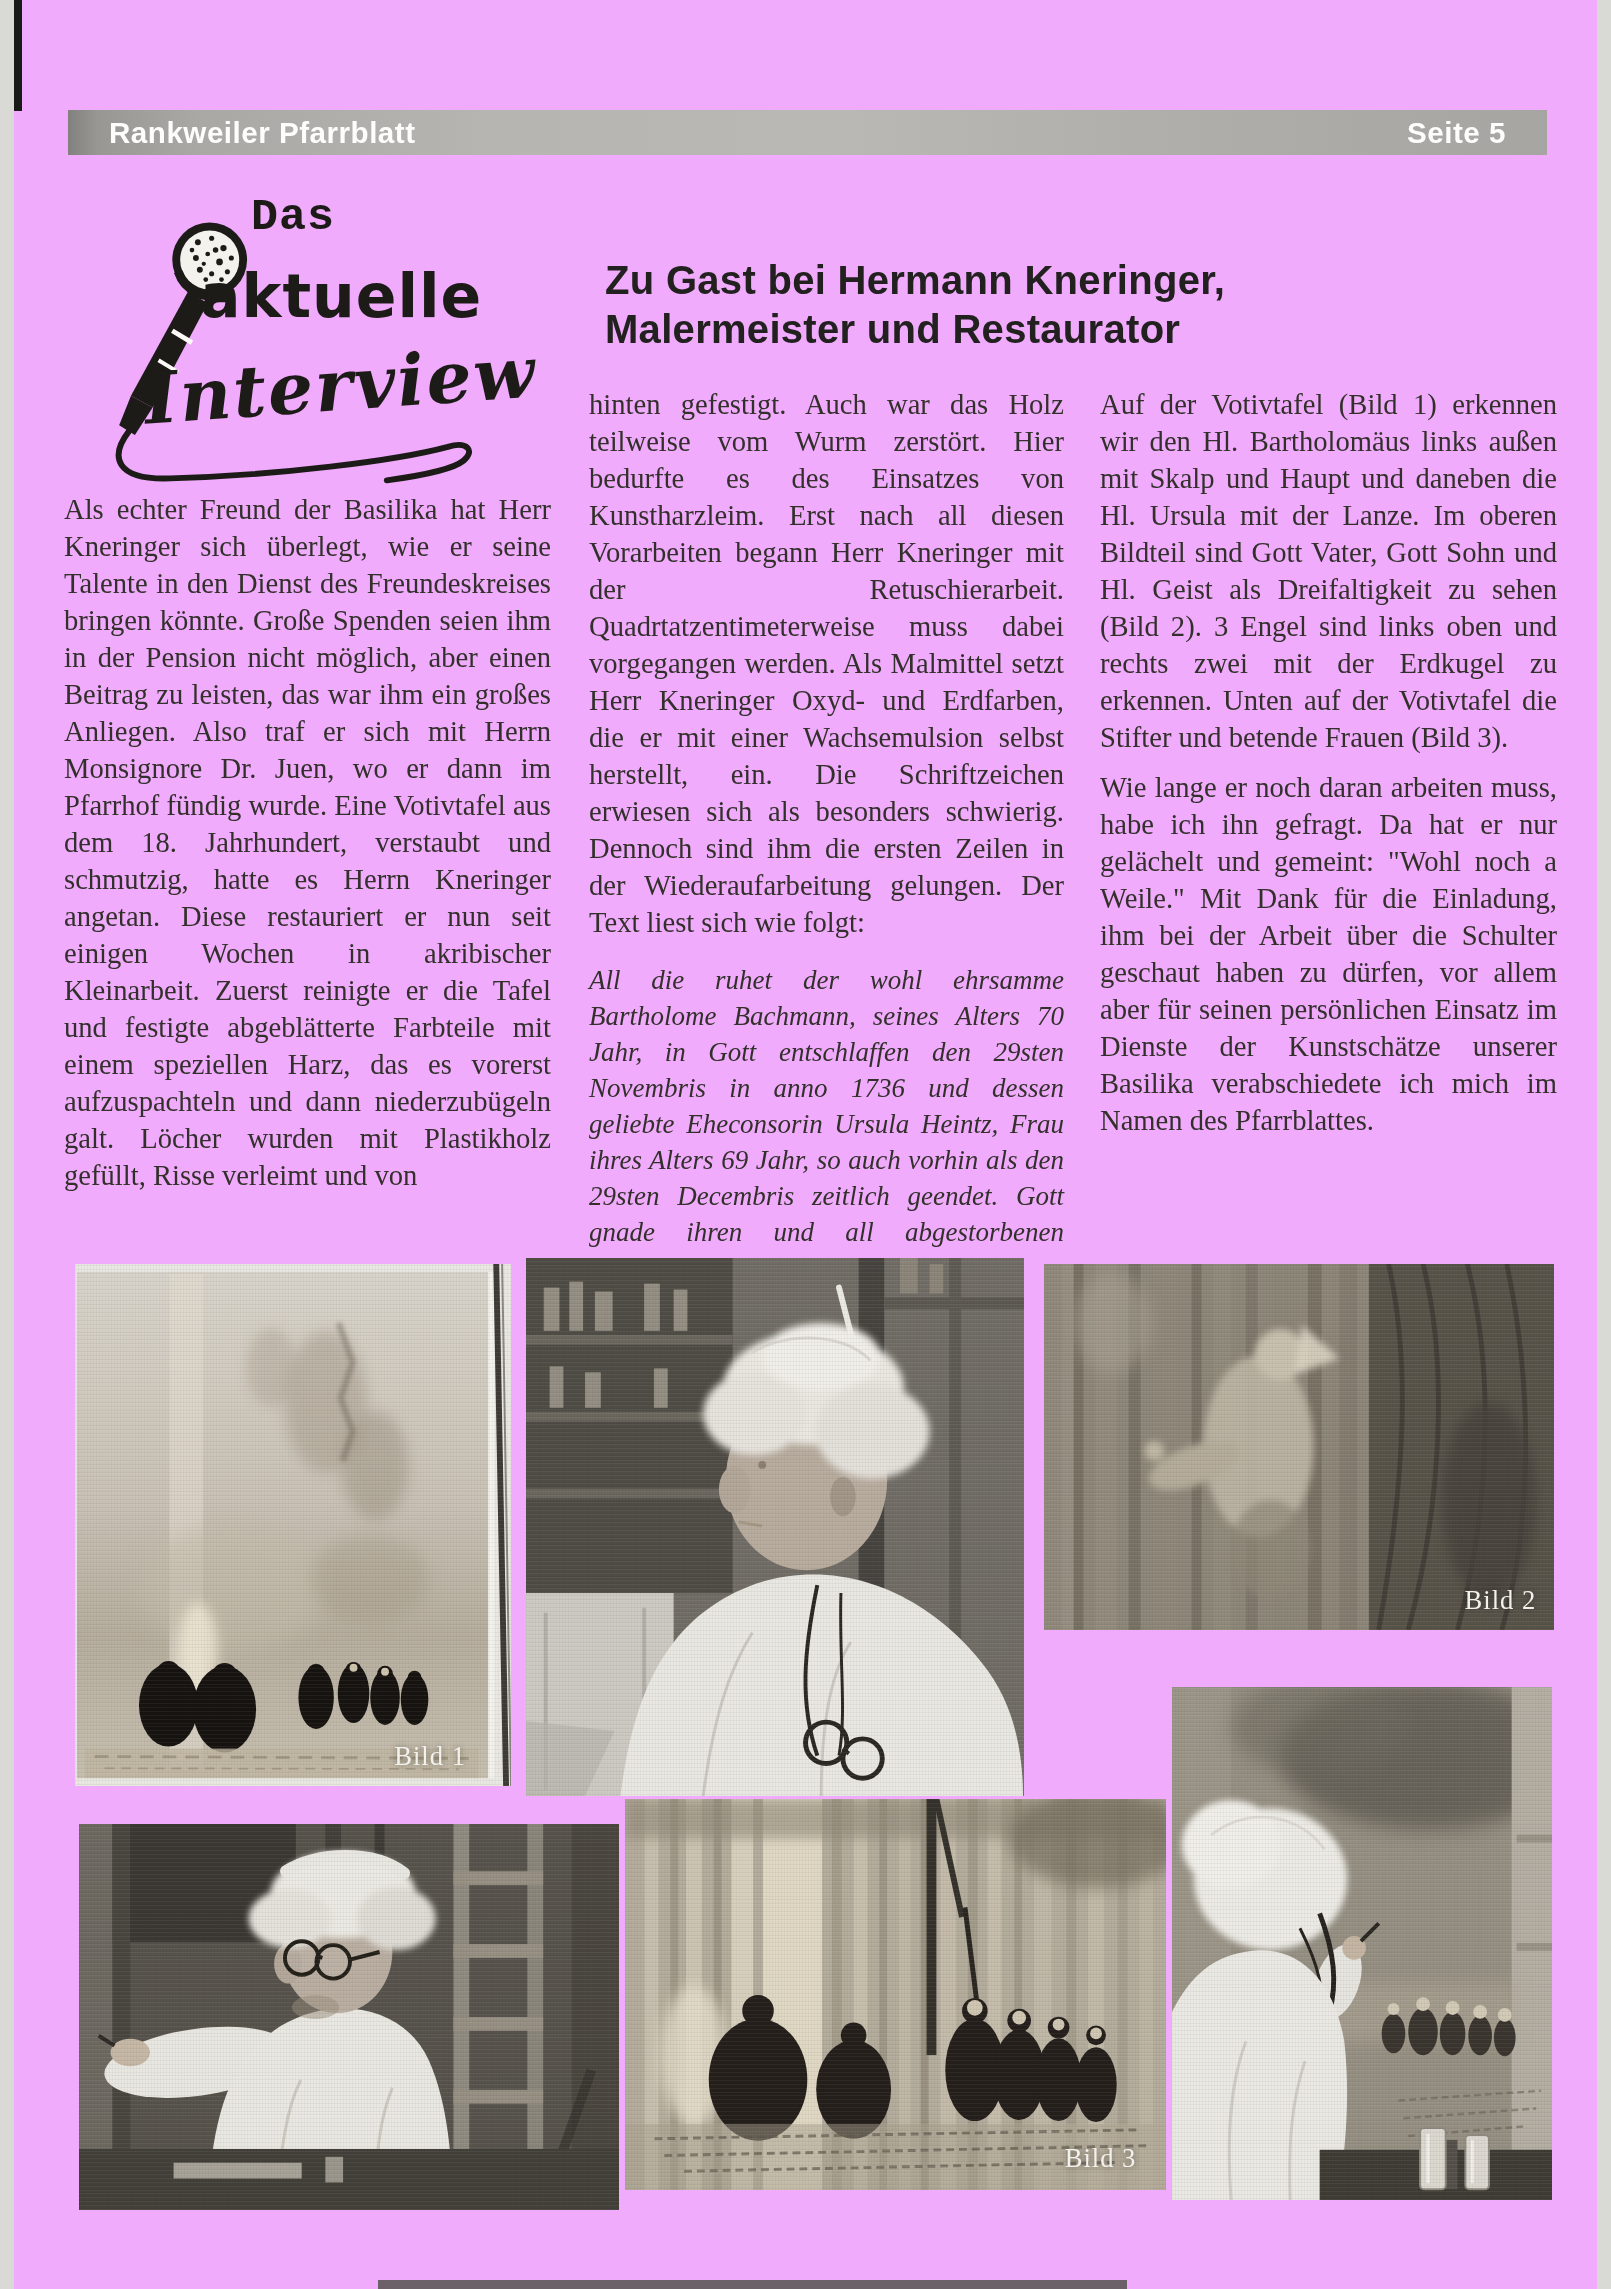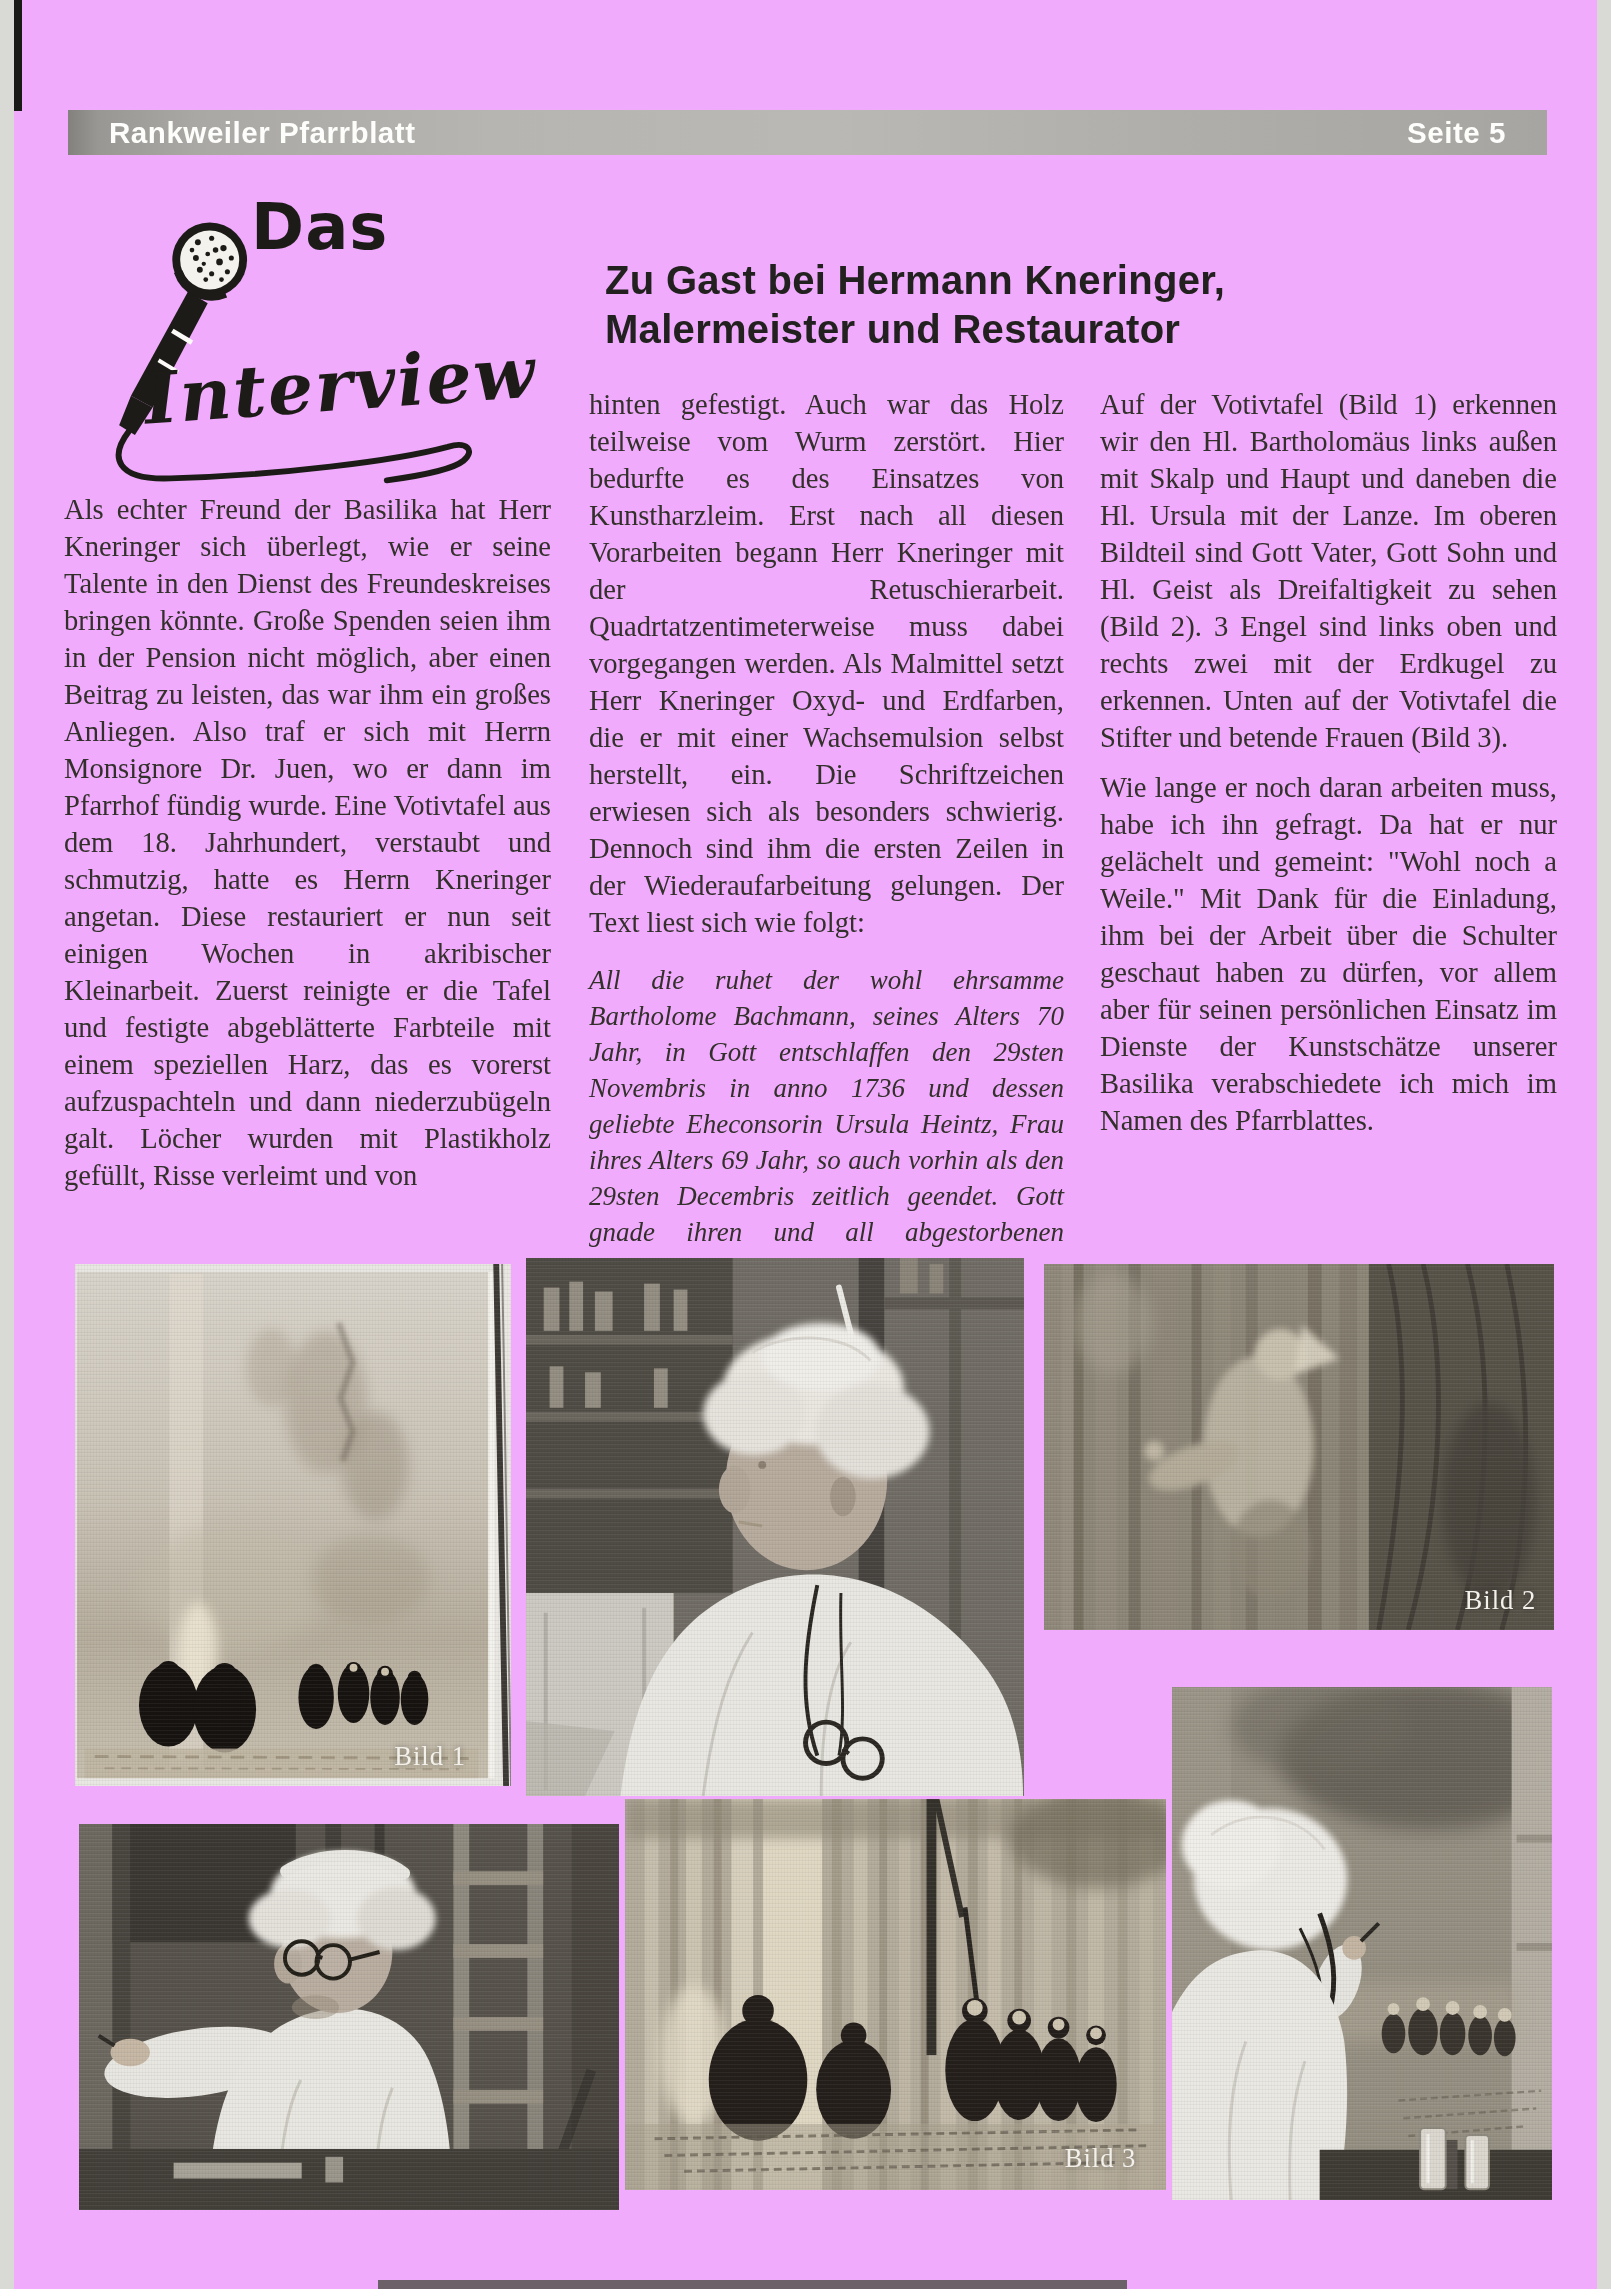--- a/index.html
+++ b/index.html
@@ -19,21 +19,21 @@
     display:flex; align-items:center; justify-content:space-between;
     padding:0 41px; box-sizing:border-box;
     font-family:"Liberation Sans", sans-serif; font-weight:bold; font-size:29.6px;
     color:#fdfdfb; letter-spacing:0.5px;
   }
 
   
   .logo { position:absolute; left:87px; top:193px; width:424px; height:307px; }
   .logo svg { position:absolute; left:0; top:0; }
   .logo-word { position:absolute; font-family:"DejaVu Sans", sans-serif; font-weight:bold; color:#1d1b18; line-height:1; z-index:2; }
-  .logo-das      { left:150px; top:2px;  font-size:64px; letter-spacing:1px; }
+  .logo-das      { left:150px; top:2px;  font-size:45px; letter-spacing:1px;font-family:Liberation Mono, monospace; }
   .logo-aktuelle { left:99px; top:73px; font-size:60px; letter-spacing:1px; }
   .logo-interview{
     position:absolute; left:43px; top:150px; z-index:2;
     font-family:"DejaVu Serif", serif; font-style:italic; font-weight:bold;
     font-size:71px; color:#1d1b18; transform:rotate(-4deg); letter-spacing:2px;
   }
 
   
   .headline {
     position:absolute; left:579px; top:244px;
@@ -116,20 +116,21 @@
           <circle cx="106" cy="88" r="2.4"></circle>
       </g>
       <path d="M 78 80 A 36 36 0 0 0 126 102" stroke="#1d1b18" stroke-width="9" fill="none"></path>
       <polygon points="88,100 108,112 52,218 30,206" fill="#1d1b18"></polygon>
       <polygon points="52,218 30,206 18,236 34,246" fill="#1d1b18"></polygon>
       <line x1="72" y1="140" x2="92" y2="152" stroke="#fcfbf8" stroke-width="5"></line>
       <line x1="58" y1="170" x2="78" y2="182" stroke="#fcfbf8" stroke-width="4"></line>
       <path d="M 28 242 C 8 268 14 292 70 290 C 180 287 300 272 352 258 C 372 252 380 262 368 272 C 356 282 320 288 290 292" stroke="#1d1b18" stroke-width="6" fill="none" stroke-linecap="round"></path>
     </svg>
     <div class="logo-word logo-das">Das</div>
+    <div class="logo-word logo-aktuelle">aktuelle</div>
     <div class="logo-interview">Interview</div>
   </div>
 
   <h1 class="headline" style="margin:12px;">
     <span>Zu Gast bei Hermann Kneringer,</span><br>
     <span>Malermeister und Restaurator</span>
   </h1>
 
   <div class="col col1">
     <p>Als echter Freund der Basilika hat Herr Kneringer sich überlegt, wie er seine Talente in den Dienst des Freundeskreises bringen könnte. Große Spenden seien ihm in der Pension nicht möglich, aber einen Beitrag zu leisten, das war ihm ein großes Anliegen. Also traf er sich mit Herrn Monsignore Dr. Juen, wo er dann im Pfarrhof fündig wurde. Eine Votivtafel aus dem 18. Jahrhundert, verstaubt und schmutzig, hatte es Herrn Kneringer angetan. Diese restauriert er nun seit einigen Wochen in akribischer Kleinarbeit. Zuerst reinigte er die Tafel und festigte abgeblätterte Farbteile mit einem speziellen Harz, das es vorerst aufzuspachteln und dann niederzubügeln galt. Löcher wurden mit Plastikholz gefüllt, Risse verleimt und von</p>

